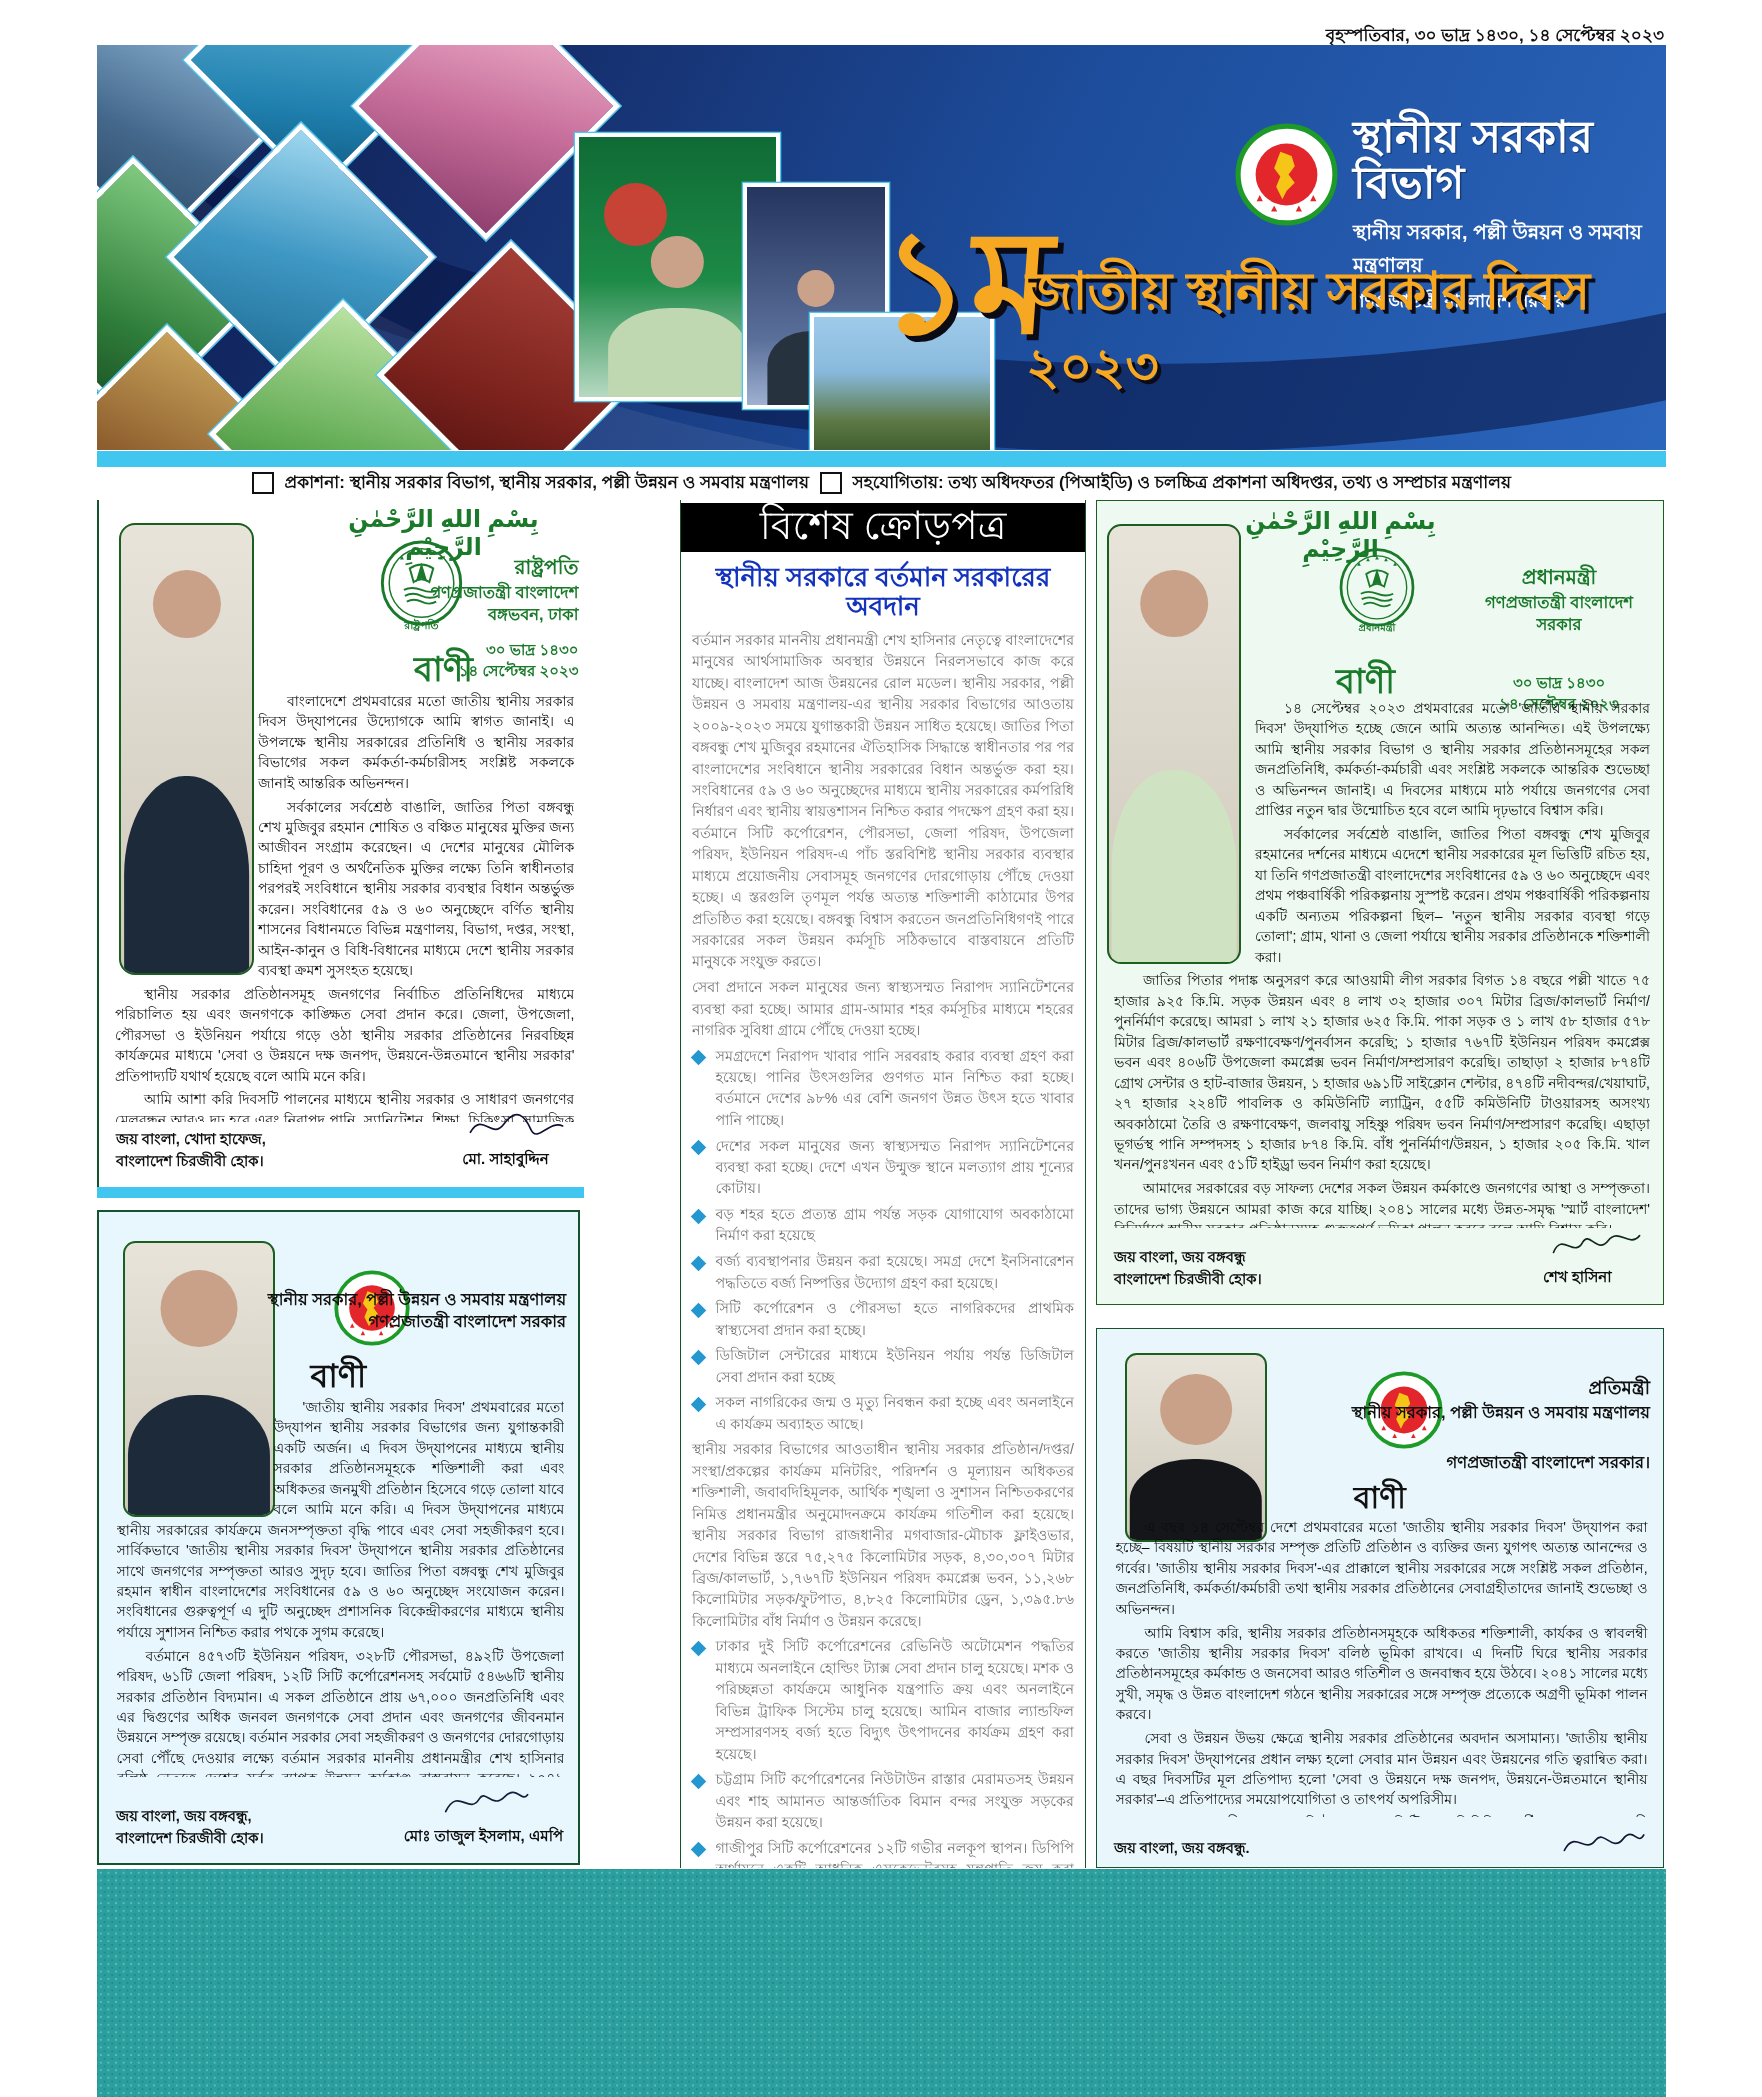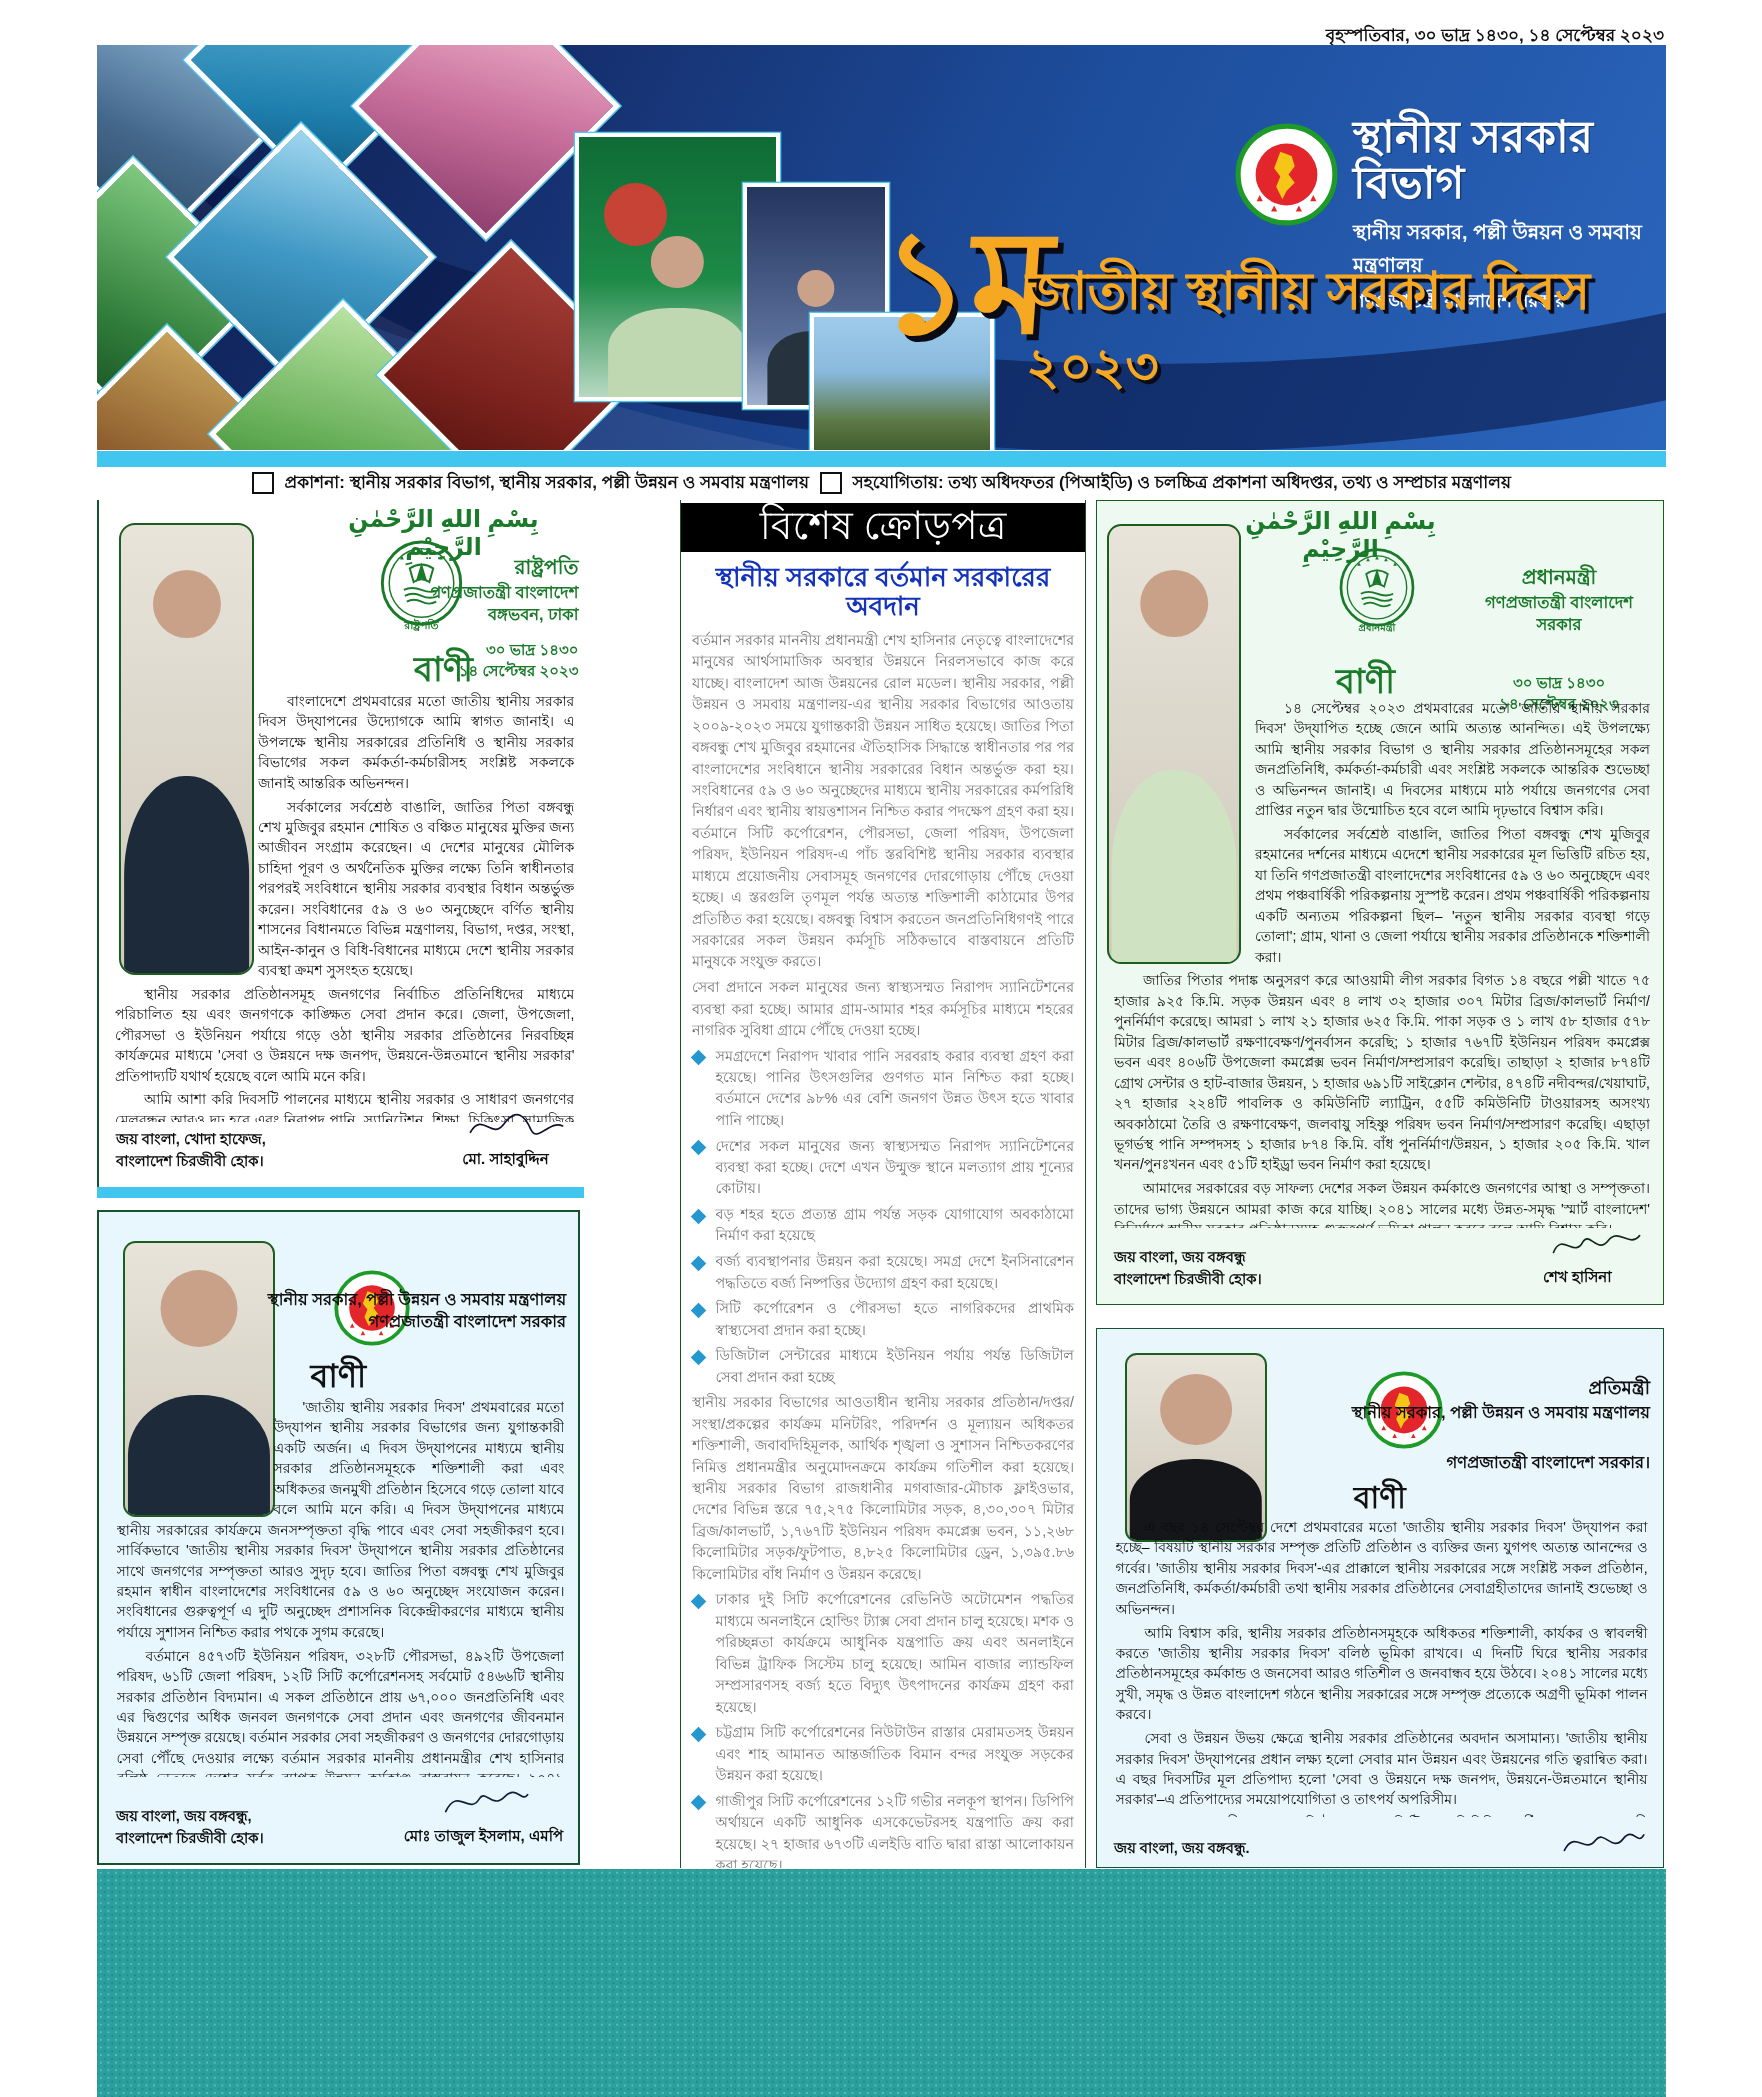--- a/index.html
+++ b/index.html
@@ -289,20 +289,24 @@
         <div class="bullet-item">
           <span class="diamond"></span>
           <span>সিটি কর্পোরেশন ও পৌরসভা হতে নাগরিকদের প্রাথমিক স্বাস্থ্যসেবা প্রদান করা হচ্ছে।</span>
         </div>
 
         <div class="bullet-item">
           <span class="diamond"></span>
           <span>ডিজিটাল সেন্টারের মাধ্যমে ইউনিয়ন পর্যায় পর্যন্ত ডিজিটাল সেবা প্রদান করা হচ্ছে</span>
         </div>
 
+        <div class="bullet-item">
+          <span class="diamond"></span>
+          <span>সকল নাগরিকের জন্ম ও মৃত্যু নিবন্ধন করা হচ্ছে এবং অনলাইনে এ কার্যক্রম অব্যাহত আছে।</span>
+        </div>
       </div>
     <p>স্থানীয় সরকার বিভাগের আওতাধীন স্থানীয় সরকার প্রতিষ্ঠান/দপ্তর/সংস্থা/প্রকল্পের কার্যক্রম মনিটরিং, পরিদর্শন ও মূল্যায়ন অধিকতর শক্তিশালী, জবাবদিহিমূলক, আর্থিক শৃঙ্খলা ও সুশাসন নিশ্চিতকরণের নিমিত্ত প্রধানমন্ত্রীর অনুমোদনক্রমে কার্যক্রম গতিশীল করা হয়েছে। স্থানীয় সরকার বিভাগ রাজধানীর মগবাজার-মৌচাক ফ্লাইওভার, দেশের বিভিন্ন স্তরে ৭৫,২৭৫ কিলোমিটার সড়ক, ৪,৩০,৩০৭ মিটার ব্রিজ/কালভার্ট, ১,৭৬৭টি ইউনিয়ন পরিষদ কমপ্লেক্স ভবন, ১১,২৬৮ কিলোমিটার সড়ক/ফুটপাত, ৪,৮২৫ কিলোমিটার ড্রেন, ১,৩৯৫.৮৬ কিলোমিটার বাঁধ নির্মাণ ও উন্নয়ন করেছে।</p>
     <div>
 
         <div class="bullet-item">
           <span class="diamond"></span>
           <span>ঢাকার দুই সিটি কর্পোরেশনের রেভিনিউ অটোমেশন পদ্ধতির মাধ্যমে অনলাইনে হোল্ডিং ট্যাক্স সেবা প্রদান চালু হয়েছে। মশক ও পরিচ্ছন্নতা কার্যক্রমে আধুনিক যন্ত্রপাতি ক্রয় এবং অনলাইনে বিভিন্ন ট্রাফিক সিস্টেম চালু হয়েছে। আমিন বাজার ল্যান্ডফিল সম্প্রসারণসহ বর্জ্য হতে বিদ্যুৎ উৎপাদনের কার্যক্রম গ্রহণ করা হয়েছে।</span>
         </div>
 
         <div class="bullet-item">

